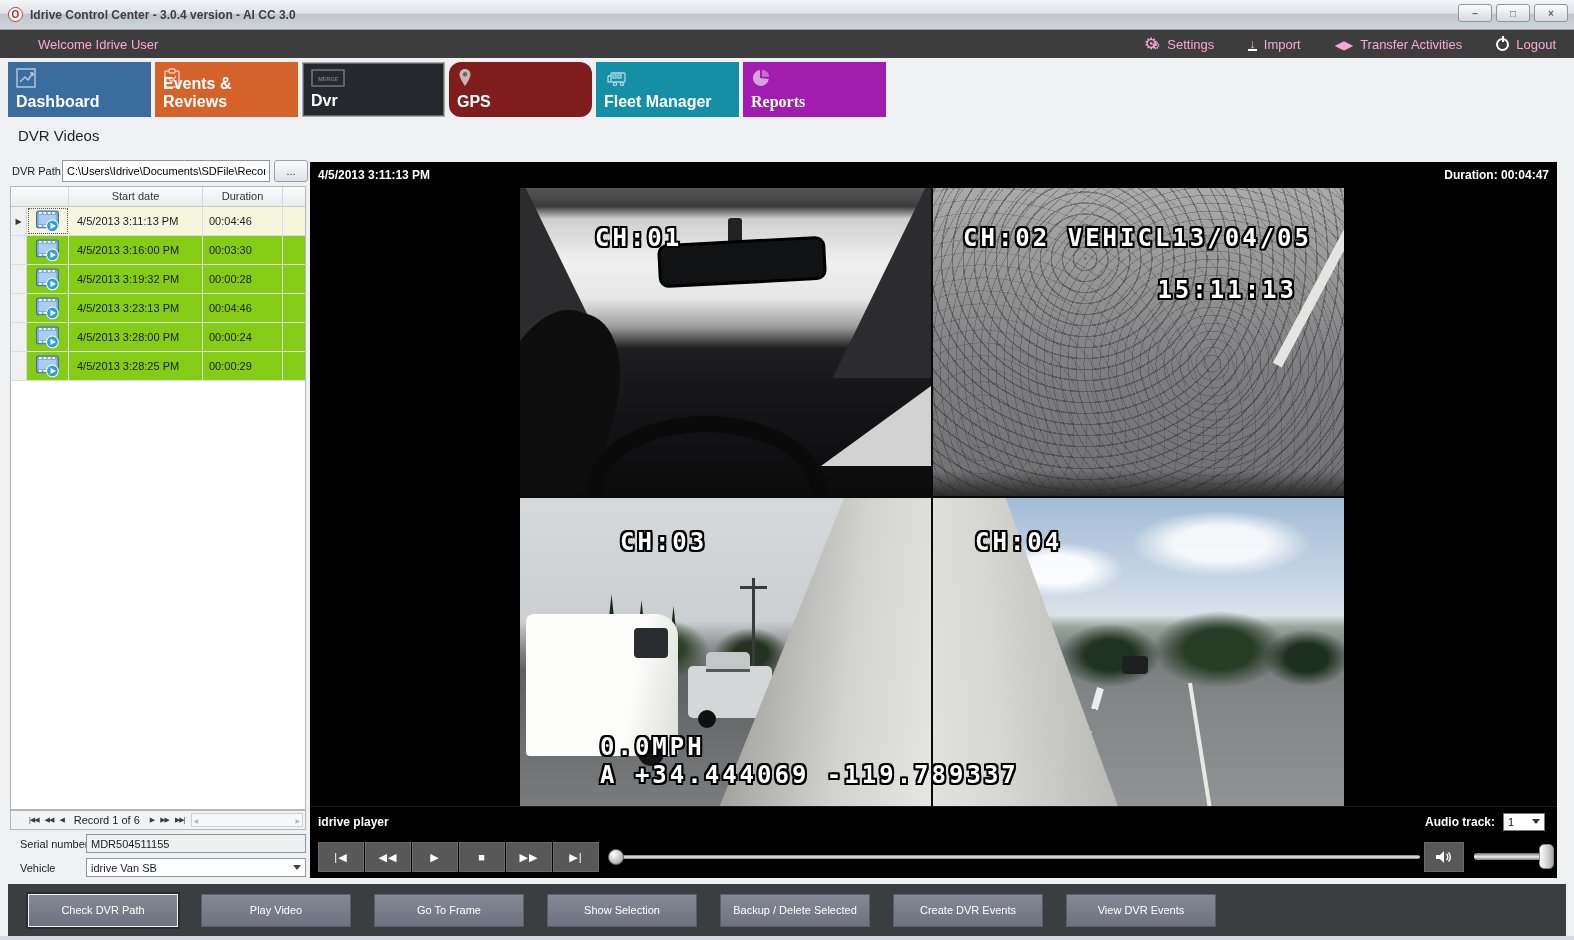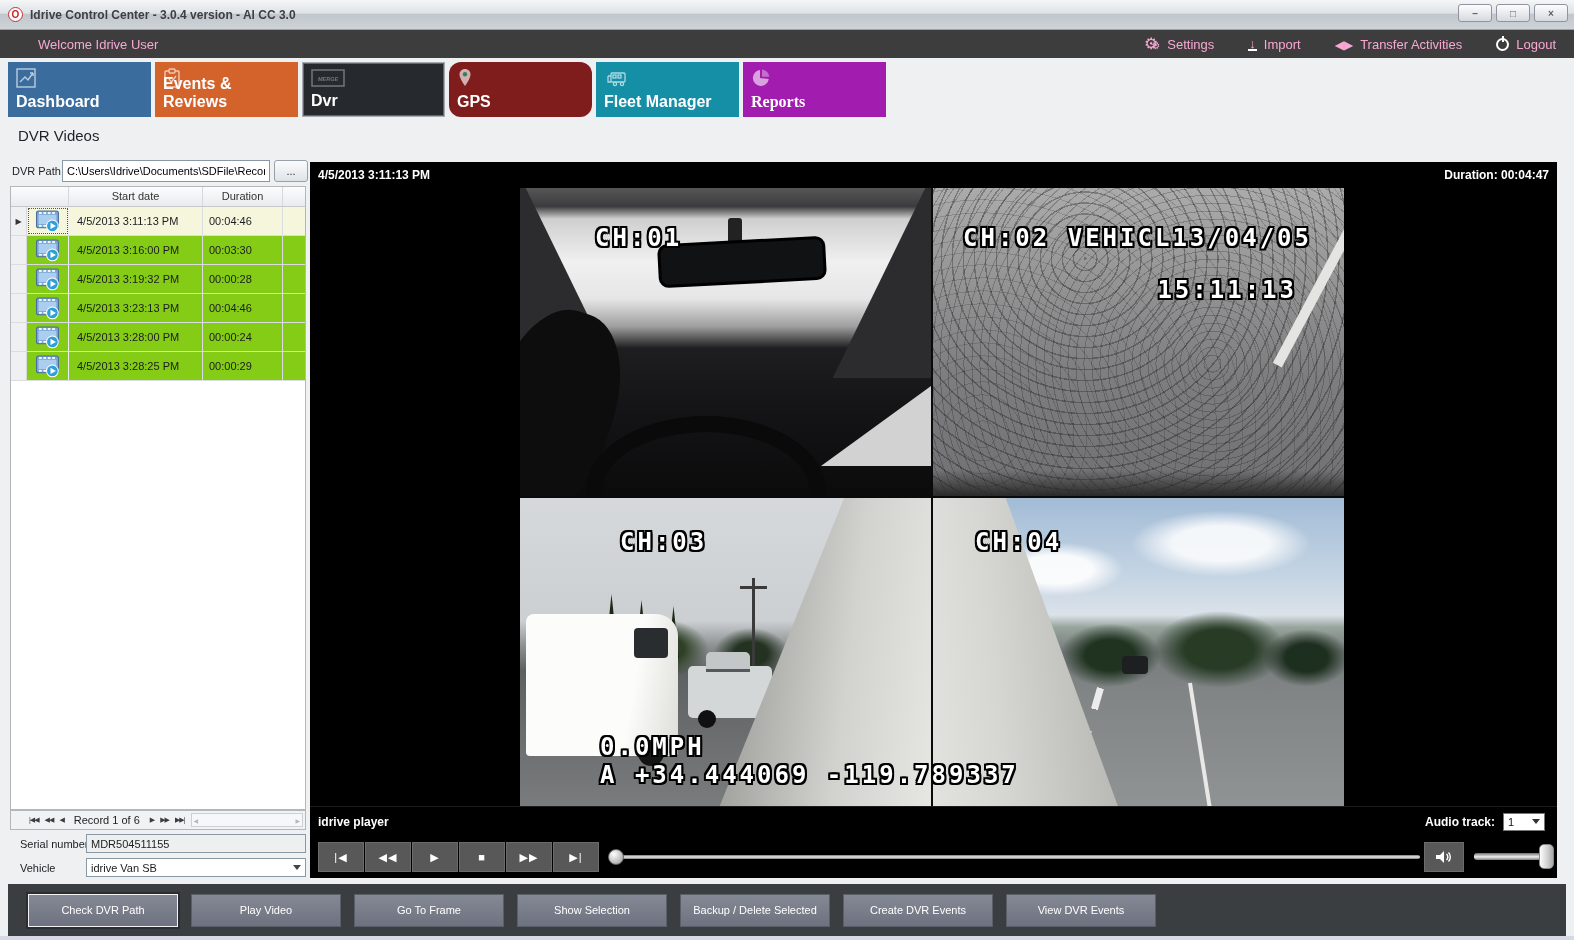--- a/index.html
+++ b/index.html
@@ -168,21 +168,21 @@
     background:radial-gradient(circle at 35% 30%,#ffffff,#b5b5b5 70%,#8a8a8a); border:1px solid #666; }
   .spk-btn { position:absolute; left:1114px; top:6px; width:40px; height:30px; background:#585858; border:1px solid #6b6b6b;
     display:flex; align-items:center; justify-content:center; }
   .vol { position:absolute; left:1164px; top:17px; width:78px; height:7px; border-radius:3px;
     background:linear-gradient(180deg,#6e6e6e,#efefef 55%,#7a7a7a); }
   .vol-thumb { position:absolute; right:-2px; top:-9px; width:15px; height:25px; border-radius:5px;
     background:linear-gradient(90deg,#fdfdfd,#cfcfcf 60%,#a8a8a8); border:1px solid #888; }
 
   
   .bottom-bar { position:absolute; left:8px; top:884px; width:1558px; height:52px; background:#3a3e41;
-    display:flex; align-items:center; gap:13px; padding-left:20px; }
+    display:flex; align-items:center; gap:23px; padding-left:20px; }
   .act-btn { width:150px; height:33px; background:linear-gradient(180deg,#858995,#6e7280); border:1px solid #5a5e68;
     color:#fff; font-size:11px; font-family:"Liberation Sans",sans-serif; display:flex; align-items:center; justify-content:center; }
   .act-btn.focused { border:1px solid #f2f2f2; box-shadow:0 0 0 2px #2b2e31; }
   .bottom-strip { position:absolute; left:0; top:936px; width:1574px; height:4px; background:#d6d8e6; }
 
   .film-svg { width:26px; height:23px; }
 </style>
 </head>
 <body>
 

